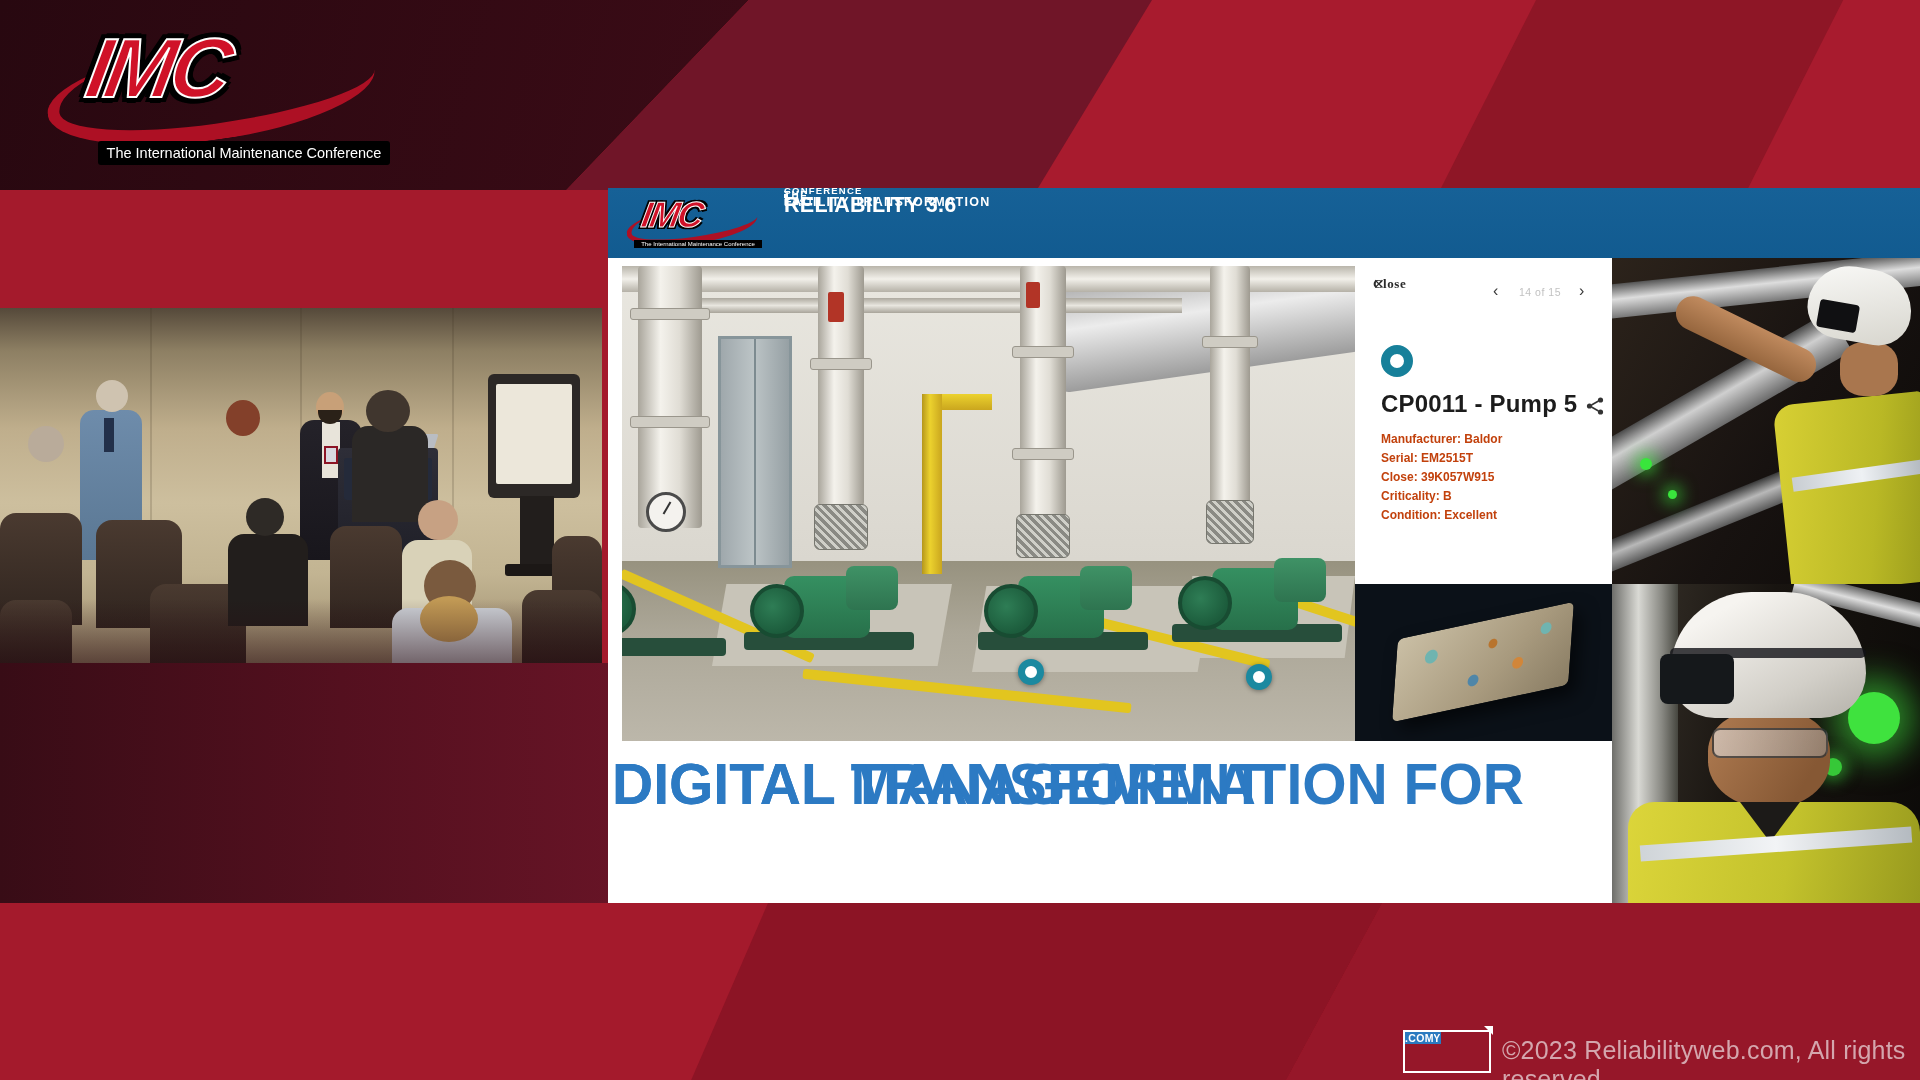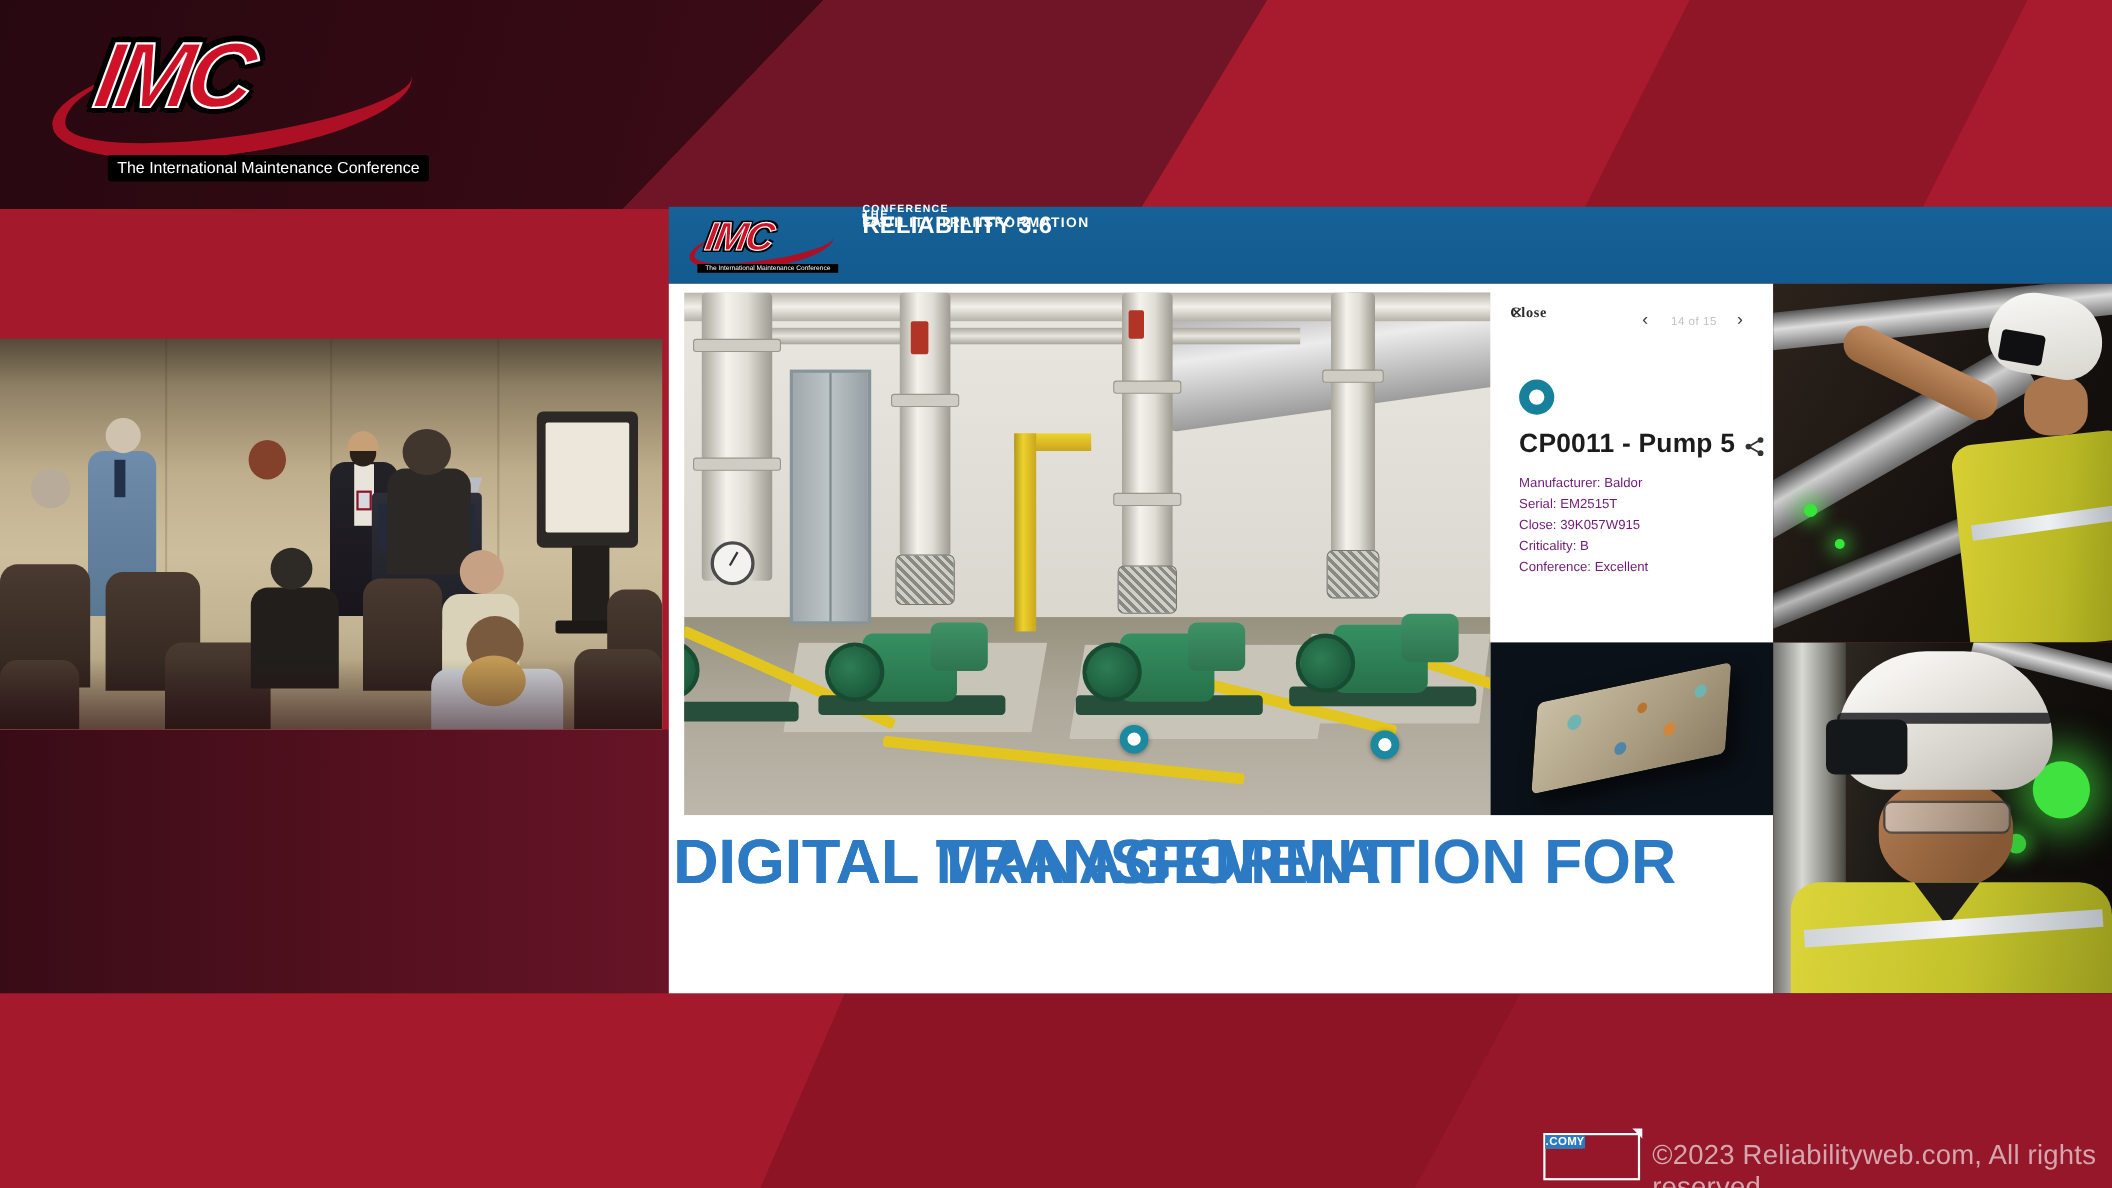--- a/index.html
+++ b/index.html
@@ -127,21 +127,21 @@
   .close-row{left:18px;top:18px;display:flex;align-items:center;gap:8px;color:#2b2b2b;
     font-size:13px;font-weight:600;letter-spacing:.6px;cursor:pointer;}
   .close-row .x{position:static;font-size:14px;font-weight:400;}
   .close-row .lbl{position:static;font-family:Liberation Serif, serif;}
   .pg-prev{left:138px;top:16px;font-size:16px;color:#3a3a3a;cursor:pointer;}
   .pg-label{left:152px;top:20px;width:66px;text-align:center;font-size:10.5px;color:#c2c2c2;letter-spacing:.5px;}
   .pg-next{left:224px;top:16px;font-size:16px;color:#3a3a3a;cursor:pointer;}
   .donut{left:26px;top:79px;width:32px;height:32px;border-radius:50%;border:9px solid #17809a;background:#fff;}
   .asset-title{left:26px;top:124px;width:200px;font-size:24px;font-weight:700;color:#1c1c1c;letter-spacing:.2px;}
   .share{left:230px;top:130px;width:20px;height:20px;}
-  .detail{left:26px;width:220px;font-size:12px;color:#701a75;}
+  .detail{left:26px;width:220px;font-size:12px;color:#c2410c;font-weight:bold;}
   
   .thumb{left:747px;top:326px;width:257px;height:157px;background:#0b1118;overflow:hidden;}
   .model{left:38px;top:38px;width:180px;height:80px;transform:rotate(-12deg) skewX(-16deg);
     border-radius:6px;
     background:
       radial-gradient(circle at 20% 30%,#6fb4b0 0 6px,transparent 7px),
       radial-gradient(circle at 70% 60%,#d1863a 0 5px,transparent 6px),
       radial-gradient(circle at 45% 70%,#4f86a8 0 5px,transparent 6px),
       radial-gradient(circle at 85% 25%,#6fb4b0 0 5px,transparent 6px),
       radial-gradient(circle at 55% 30%,#b8742e 0 4px,transparent 5px),
@@ -370,21 +370,21 @@
           <circle cx="4.5" cy="10" r="2.6" fill="#333"></circle>
           <circle cx="15.5" cy="16" r="2.6" fill="#333"></circle>
           <line x1="6.5" y1="9" x2="13.5" y2="5" stroke="#333" stroke-width="1.6"></line>
           <line x1="6.5" y1="11" x2="13.5" y2="15" stroke="#333" stroke-width="1.6"></line>
         </svg>
       </div>
       <div class="detail" style="top:166px">Manufacturer: Baldor</div>
       <div class="detail" style="top:185px">Serial: EM2515T</div>
       <div class="detail" style="top:204px">Close: 39K057W915</div>
       <div class="detail" style="top:223px">Criticality: B</div>
-      <div class="detail" style="top:242px">Conference: Excellent</div>
+      <div class="detail" style="top:242px">Condition: Excellent</div>
     </div>
 
     <div class="thumb">
       <div class="model"></div>
     </div>
 
     <div class="slide-title">
       <span class="t1">DIGITAL TRANSFORMATION FOR</span>
       <span class="t2">DIGITAL MANAGEMENT</span>
     </div>

